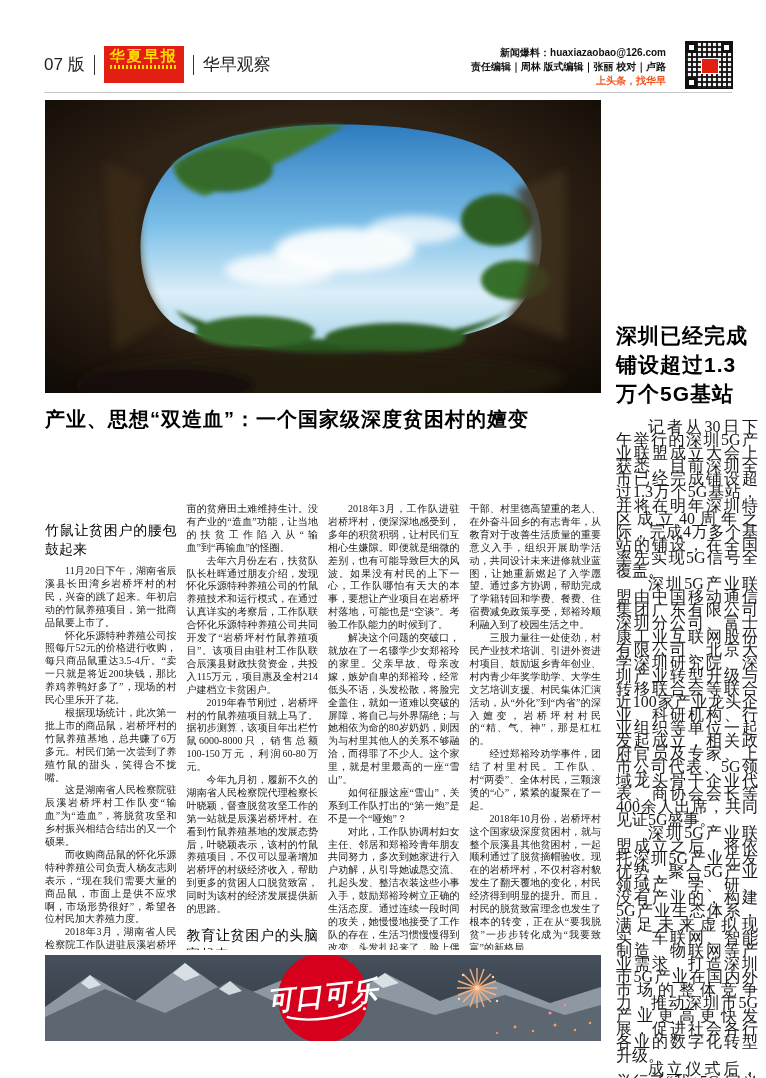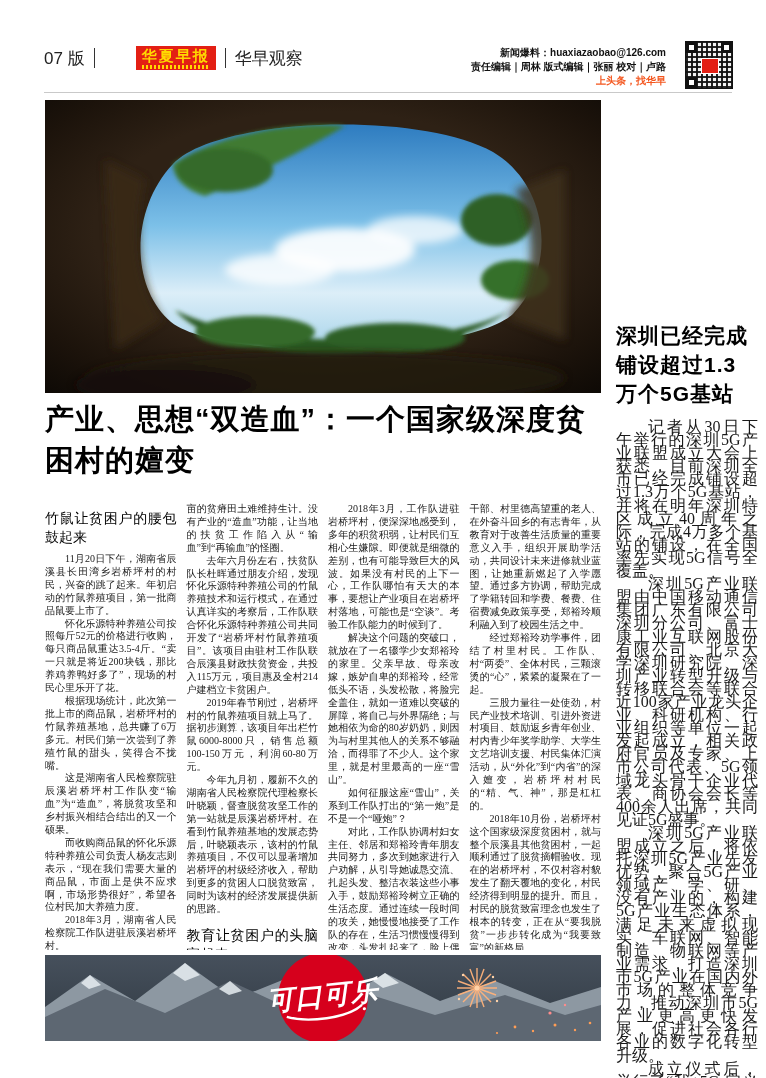--- a/index.html
+++ b/index.html
@@ -8,50 +8,50 @@
   .page{position:relative;width:766px;height:773px;background:#fff;}
 
   
   .topbar{position:absolute;top:42px;left:44px;right:34px;height:50px;
           display:flex;justify-content:space-between;align-items:flex-start;}
   .topbar-left{display:flex;align-items:center;gap:9px;
                font-family:"Liberation Sans","DejaVu Sans",sans-serif;
                font-size:17px;color:#222;padding-top:4px;}
   .bar-sep{width:1px;height:20px;background:#333;display:inline-block;}
   .masthead{background:#e31f14;color:#ffd900;font-weight:900;font-size:15px;
-            letter-spacing:2px;padding:2px 6px 1px 6px;line-height:16px;text-align:center;margin-left:32px;}
+            letter-spacing:2px;padding:2px 6px 14px 6px;line-height:16px;text-align:center;}
   .masthead .micro{display:block;height:4px;margin-top:1px;letter-spacing:0;
         background:repeating-linear-gradient(90deg,#ffd900 0 2px,rgba(255,217,0,0) 2px 4px);}
   .topbar-right{display:flex;gap:20px;align-items:flex-start;}
   .contact{font-family:"Liberation Sans","DejaVu Sans",sans-serif;text-align:right;
            font-size:10px;line-height:14px;color:#111;font-weight:700;padding-top:4px;}
   .contact .slogan{color:#f4561e;font-weight:700;}
   
   .qr{position:relative;width:46px;height:46px;background:
       repeating-linear-gradient(0deg,rgba(17,17,17,.9) 0 2px,transparent 2px 5px),
       repeating-linear-gradient(90deg,#222 0 2px,#f2f2f2 2px 5px);outline:1px solid #111;}
   .qr .fp{position:absolute;width:11px;height:11px;border:3px solid #111;background:#fff;box-sizing:border-box;}
   .qr .fp.tl{top:0;left:0;} .qr .fp.tr{top:0;right:0;} .qr .fp.bl{bottom:0;left:0;}
   .qr .badge{position:absolute;left:15px;top:16px;width:16px;height:14px;background:#e31f14;
              border:1px solid #fff;}
   .rule{position:absolute;top:92px;left:44px;right:34px;height:1px;background:#c9c9c9;}
 
   
   .photo{position:absolute;top:100px;left:45px;width:556px;height:293px;display:block;}
   .headline{position:absolute;top:399px;left:45px;width:556px;margin:0;
             font-family:"Liberation Sans","DejaVu Sans",sans-serif;
-            font-size:29px;line-height:41px;font-weight:900;color:#000;letter-spacing:1px;}
+            font-size:20px;line-height:41px;font-weight:900;color:#000;letter-spacing:1px;}
   .body{position:absolute;top:503px;left:45px;width:556px;height:447px;
         display:flex;gap:10px;overflow:hidden;}
   .col{flex:1 1 0;min-width:0;text-align:justify;font-size:10px;line-height:12.9px;color:#191919;}
   .col p{margin:0;text-indent:2em;}
   .col p.cont{text-indent:0;}
   .col h3.subhead{font-family:"Liberation Sans","DejaVu Sans",sans-serif;
         font-size:14px;line-height:18.5px;font-weight:500;color:#000;margin:10px 0 7px 0;}
-  .col h3.subhead.first{margin-top:6px;}
+  .col h3.subhead.first{margin-top:18px;}
 
   
   .ad{position:absolute;top:955px;left:45px;width:556px;height:86px;display:block;}
 
   
   .sidebar{position:absolute;top:318px;left:616px;width:142px;}
   .sidebar h2{margin:3px 0 12px 0;font-family:"Liberation Sans","DejaVu Sans",sans-serif;
               font-size:21px;line-height:29px;font-weight:800;color:#000;letter-spacing:1px;}
   .sidebar .sb-body p{margin:0;font-size:16px;line-height:13.1px;text-indent:2em;
               text-align:justify;color:#191919;}
@@ -154,22 +154,22 @@
         <h3 class="subhead">教育让贫困户的头脑富起来</h3>
       </div>
     <div class="col">
         <p>2018年3月，工作队进驻岩桥坪村，便深深地感受到，多年的积贫积弱，让村民们互相心生嫌隙。即便就是细微的差别，也有可能导致巨大的风波。如果没有村民的上下一心，工作队哪怕有天大的本事，要想让产业项目在岩桥坪村落地，可能也是“空谈”。考验工作队能力的时候到了。</p>
         <p>解决这个问题的突破口，就放在了一名辍学少女郑裕玲的家里。父亲早故、母亲改嫁，嫉妒自卑的郑裕玲，经常低头不语，头发松散，将脸完全盖住，就如一道难以突破的屏障，将自己与外界隔绝；与她相依为命的80岁奶奶，则因为与村里其他人的关系不够融洽，而得罪了不少人。这个家里，就是村里最高的一座“雪山”。</p>
         <p>如何征服这座“雪山”，关系到工作队打出的“第一炮”是不是一个“哑炮”？</p>
         <p>对此，工作队协调村妇女主任、邻居和郑裕玲青年朋友共同努力，多次到她家进行入户劝解，从引导她诚恳交流、扎起头发、整洁衣装这些小事入手，鼓励郑裕玲树立正确的生活态度。通过连续一段时间的攻关，她慢慢地接受了工作队的存在，生活习惯慢慢得到改变，头发扎起来了，脸上偶尔也有笑容闪现。工作队乘势用力，邀请村“两委”</p>
       </div>
     <div class="col">
         <p class="cont">干部、村里德高望重的老人、在外奋斗回乡的有志青年，从教育对于改善生活质量的重要意义入手，组织开展助学活动，共同设计未来进修就业蓝图，让她重新燃起了入学愿望。通过多方协调，帮助完成了学籍转回和学费、餐费、住宿费减免政策享受，郑裕玲顺利融入到了校园生活之中。</p>
+        <p>三股力量往一处使劲，村民产业技术培训、引进外资进村项目、鼓励返乡青年创业、村内青少年奖学助学、大学生文艺培训支援、村民集体汇演活动，从“外化”到“内省”的深入嬗变，岩桥坪村村民的“精、气、神”，那是杠杠的。</p>
         <p>经过郑裕玲劝学事件，团结了村里村民。工作队、村“两委”、全体村民，三颗滚烫的“心”，紧紧的凝聚在了一起。</p>
-        <p>三股力量往一处使劲，村民产业技术培训、引进外资进村项目、鼓励返乡青年创业、村内青少年奖学助学、大学生文艺培训支援、村民集体汇演活动，从“外化”到“内省”的深入嬗变，岩桥坪村村民的“精、气、神”，那是杠杠的。</p>
         <p>2018年10月份，岩桥坪村这个国家级深度贫困村，就与整个辰溪县其他贫困村，一起顺利通过了脱贫摘帽验收。现在的岩桥坪村，不仅村容村貌发生了翻天覆地的变化，村民经济得到明显的提升。而且，村民的脱贫致富理念也发生了根本的转变，正在从“要我脱贫”一步步转化成为“我要致富”的新格局。</p>
       </div>
   </div>
 
   <svg class="ad" viewBox="0 0 556 86" preserveAspectRatio="none">
     <defs>
       <linearGradient id="dusk" x1="0" y1="0" x2="0" y2="1">
         <stop offset="0" stop-color="#46505c"></stop>
           <stop offset="1" stop-color="#303942"></stop>
       </linearGradient>

